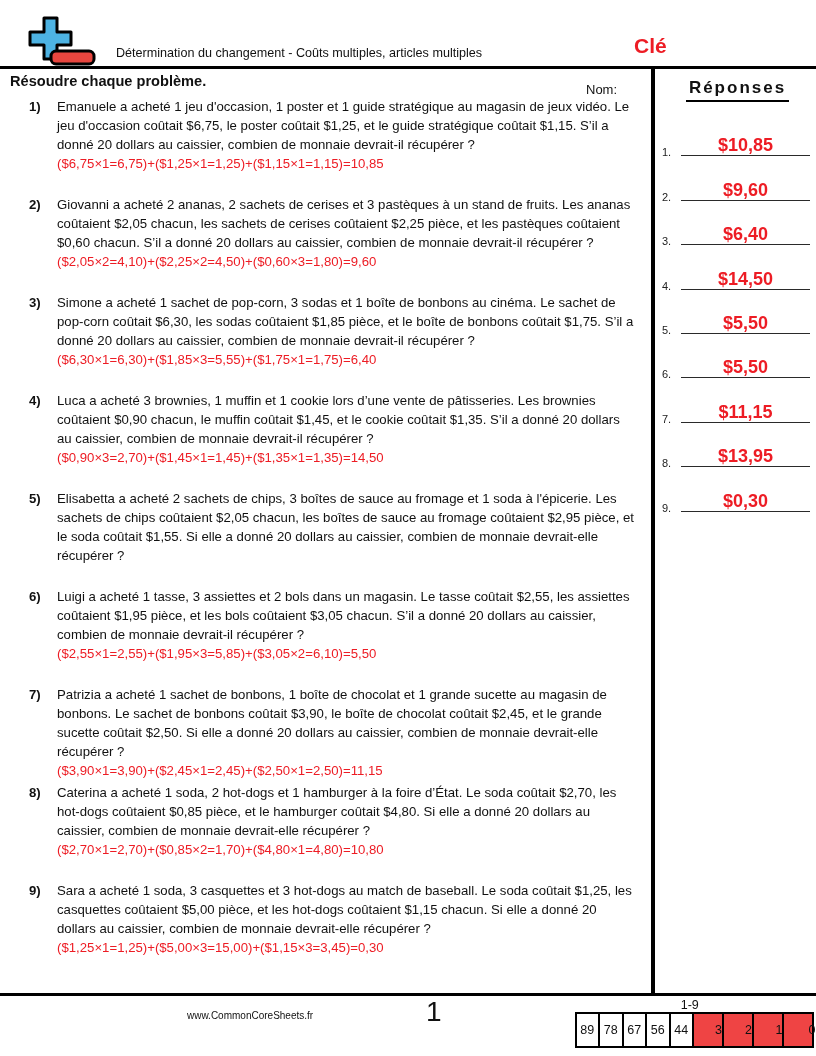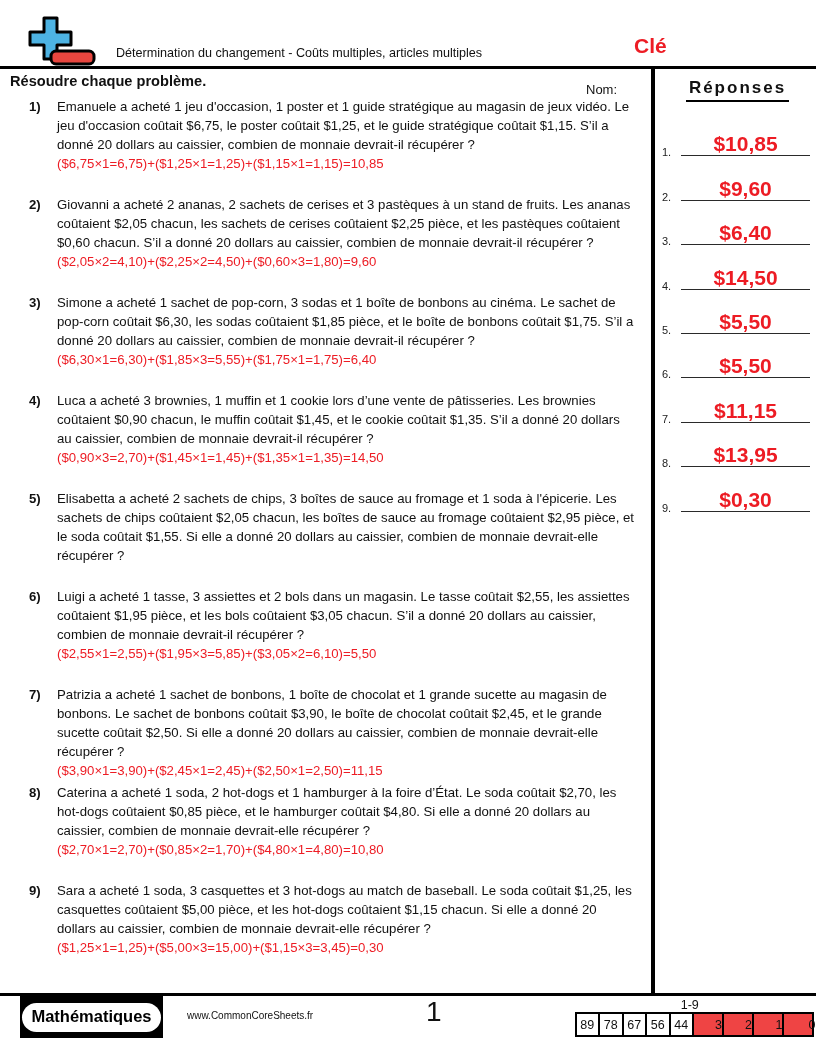--- a/index.html
+++ b/index.html
@@ -29,35 +29,35 @@
 
   
   .answers { position:absolute; left:659px; top:69px; width:157px; }
   .answers-title { width:fit-content; margin:9px auto 0; font-size:17px; font-weight:bold;
                    letter-spacing:2px; border-bottom:2px solid #000; padding:0 3px 2px; }
   .answer-list { margin-top:15px; }
   .answer-item { position:relative; height:44.4px; }
   .anum { position:absolute; left:3px; bottom:3px; font-size:11px; color:#222; }
   .aline { position:absolute; left:22px; right:6px; bottom:5px; border-bottom:1.6px solid #2a2a2a;
            text-align:center; }
-  .aval { display:inline-block; font-size:21px; font-weight:bold; color:#ed1c24; line-height:1;
+  .aval { display:inline-block; font-size:18px; font-weight:bold; color:#ed1c24; line-height:1;
           padding-bottom:1px; }
 
   
   .footer-rule { position:absolute; left:0; top:993px; width:816px; height:3px; background:#000; }
   .subject-badge { position:absolute; left:20px; top:996px; width:143px; height:42px; background:#000;
                    display:flex; align-items:center; justify-content:center; }
   .subject-pill { background:#fff; border-radius:17px; padding:4px 9px 6px; font-size:16.5px;
                   font-weight:bold; color:#000; white-space:nowrap; }
   .website { position:absolute; left:187px; top:1010px; font-size:10px; color:#111; }
   .page-num { position:absolute; left:408px; top:996px; transform:translateX(18px); font-size:28px; color:#111; }
   .score-area { position:absolute; right:2px; top:998px; display:flex; align-items:center;flex-direction:column; }
   .score-range { font-size:12.5px; margin-right:9px; }
   .score-table { display:flex; }
-  .score-cell { width:25.5px; height:25px; border:2px solid #000; margin-left:-2px;
+  .score-cell { width:25.5px; height:36px; border:2px solid #000; margin-left:-2px;
                 display:flex; align-items:center; justify-content:center; font-size:12.5px;
                 background:#fff; }
   .score-cell.shaded { background:#ef4444;padding-left:28px; }
   .score-cell:first-child { margin-left:0; }
 </style>
 </head>
 <body>
 
 <div class="page">
 
@@ -174,23 +174,20 @@
         <span class="aline"><span class="aval">$13,95</span></span>
       </div>
       <div class="answer-item">
         <span class="anum">9.</span>
         <span class="aline"><span class="aval">$0,30</span></span>
       </div>
     </div>
   </aside>
 
   <div class="footer-rule"></div>
-  <div class="subject-badge">
-    <span class="subject-pill">Mathématiques</span>
-  </div>
   <span class="website">www.CommonCoreSheets.fr</span>
   <span class="page-num">1</span>
   <div class="score-area">
     <span class="score-range">1-9</span>
     <div class="score-table">
       <div class="score-cell">89</div>
       <div class="score-cell">78</div>
       <div class="score-cell">67</div>
       <div class="score-cell">56</div>
       <div class="score-cell">44</div>

